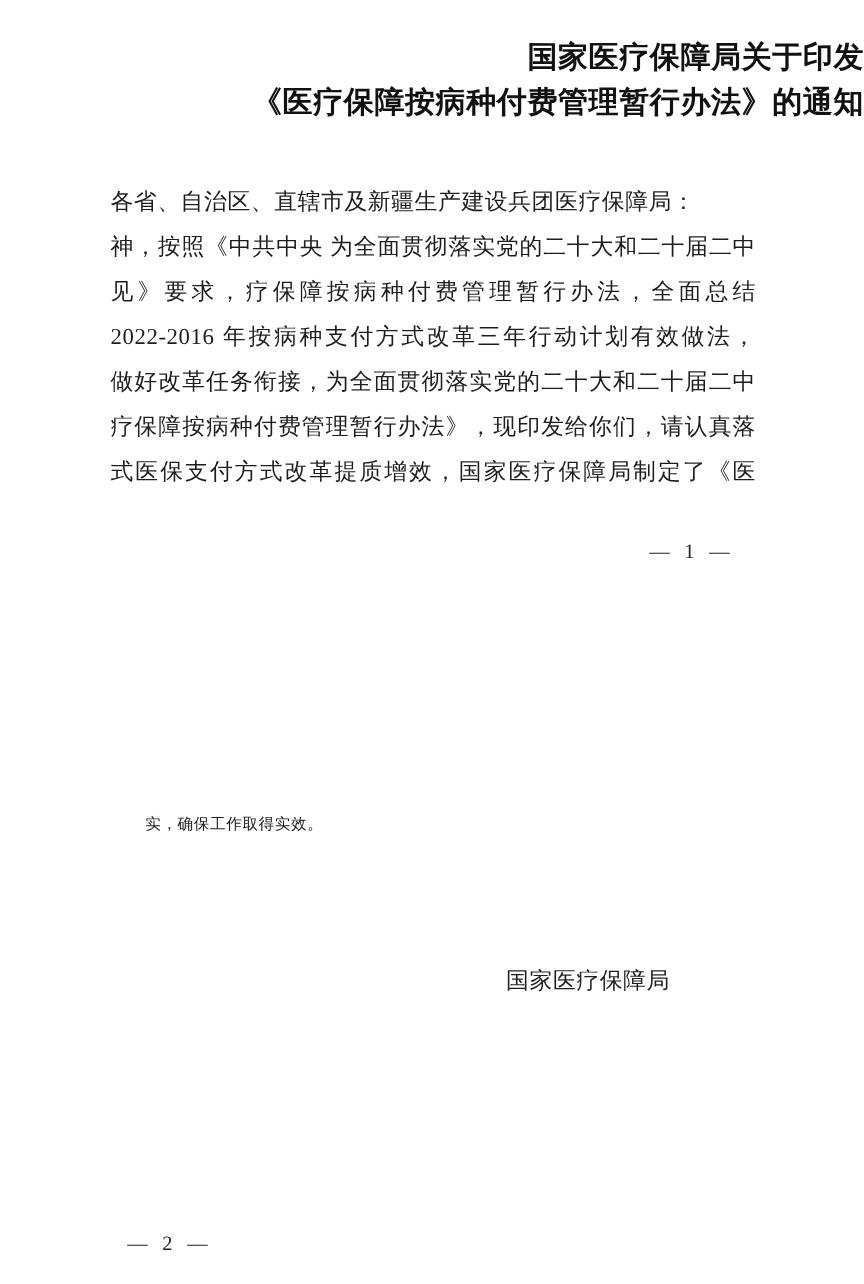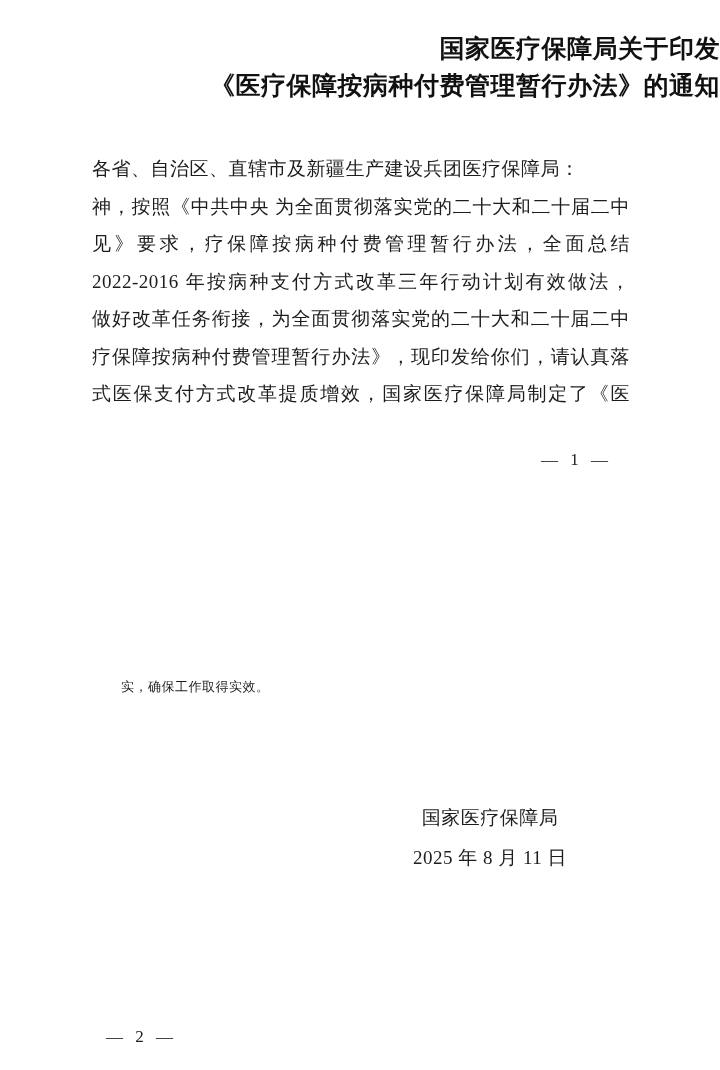--- a/index.html
+++ b/index.html
@@ -91,19 +91,18 @@
     <div class="just">疗保障按病种付费管理暂行办法》，现印发给你们，请认真落</div>
     <div class="just">式医保支付方式改革提质增效，国家医疗保障局制定了《医</div>
   </div>
 
   <div class="pagenum pn1">— 1 —</div>
 
   <div class="continuation">实，确保工作取得实效。</div>
 
   <div class="signature">
     <div>国家医疗保障局</div>
-    <div>2025 年 8 月 11 日</div>
   </div>
 
 
   <div class="pagenum pn2">— 2 —</div>
 
 </div>
 
 </body></html>

